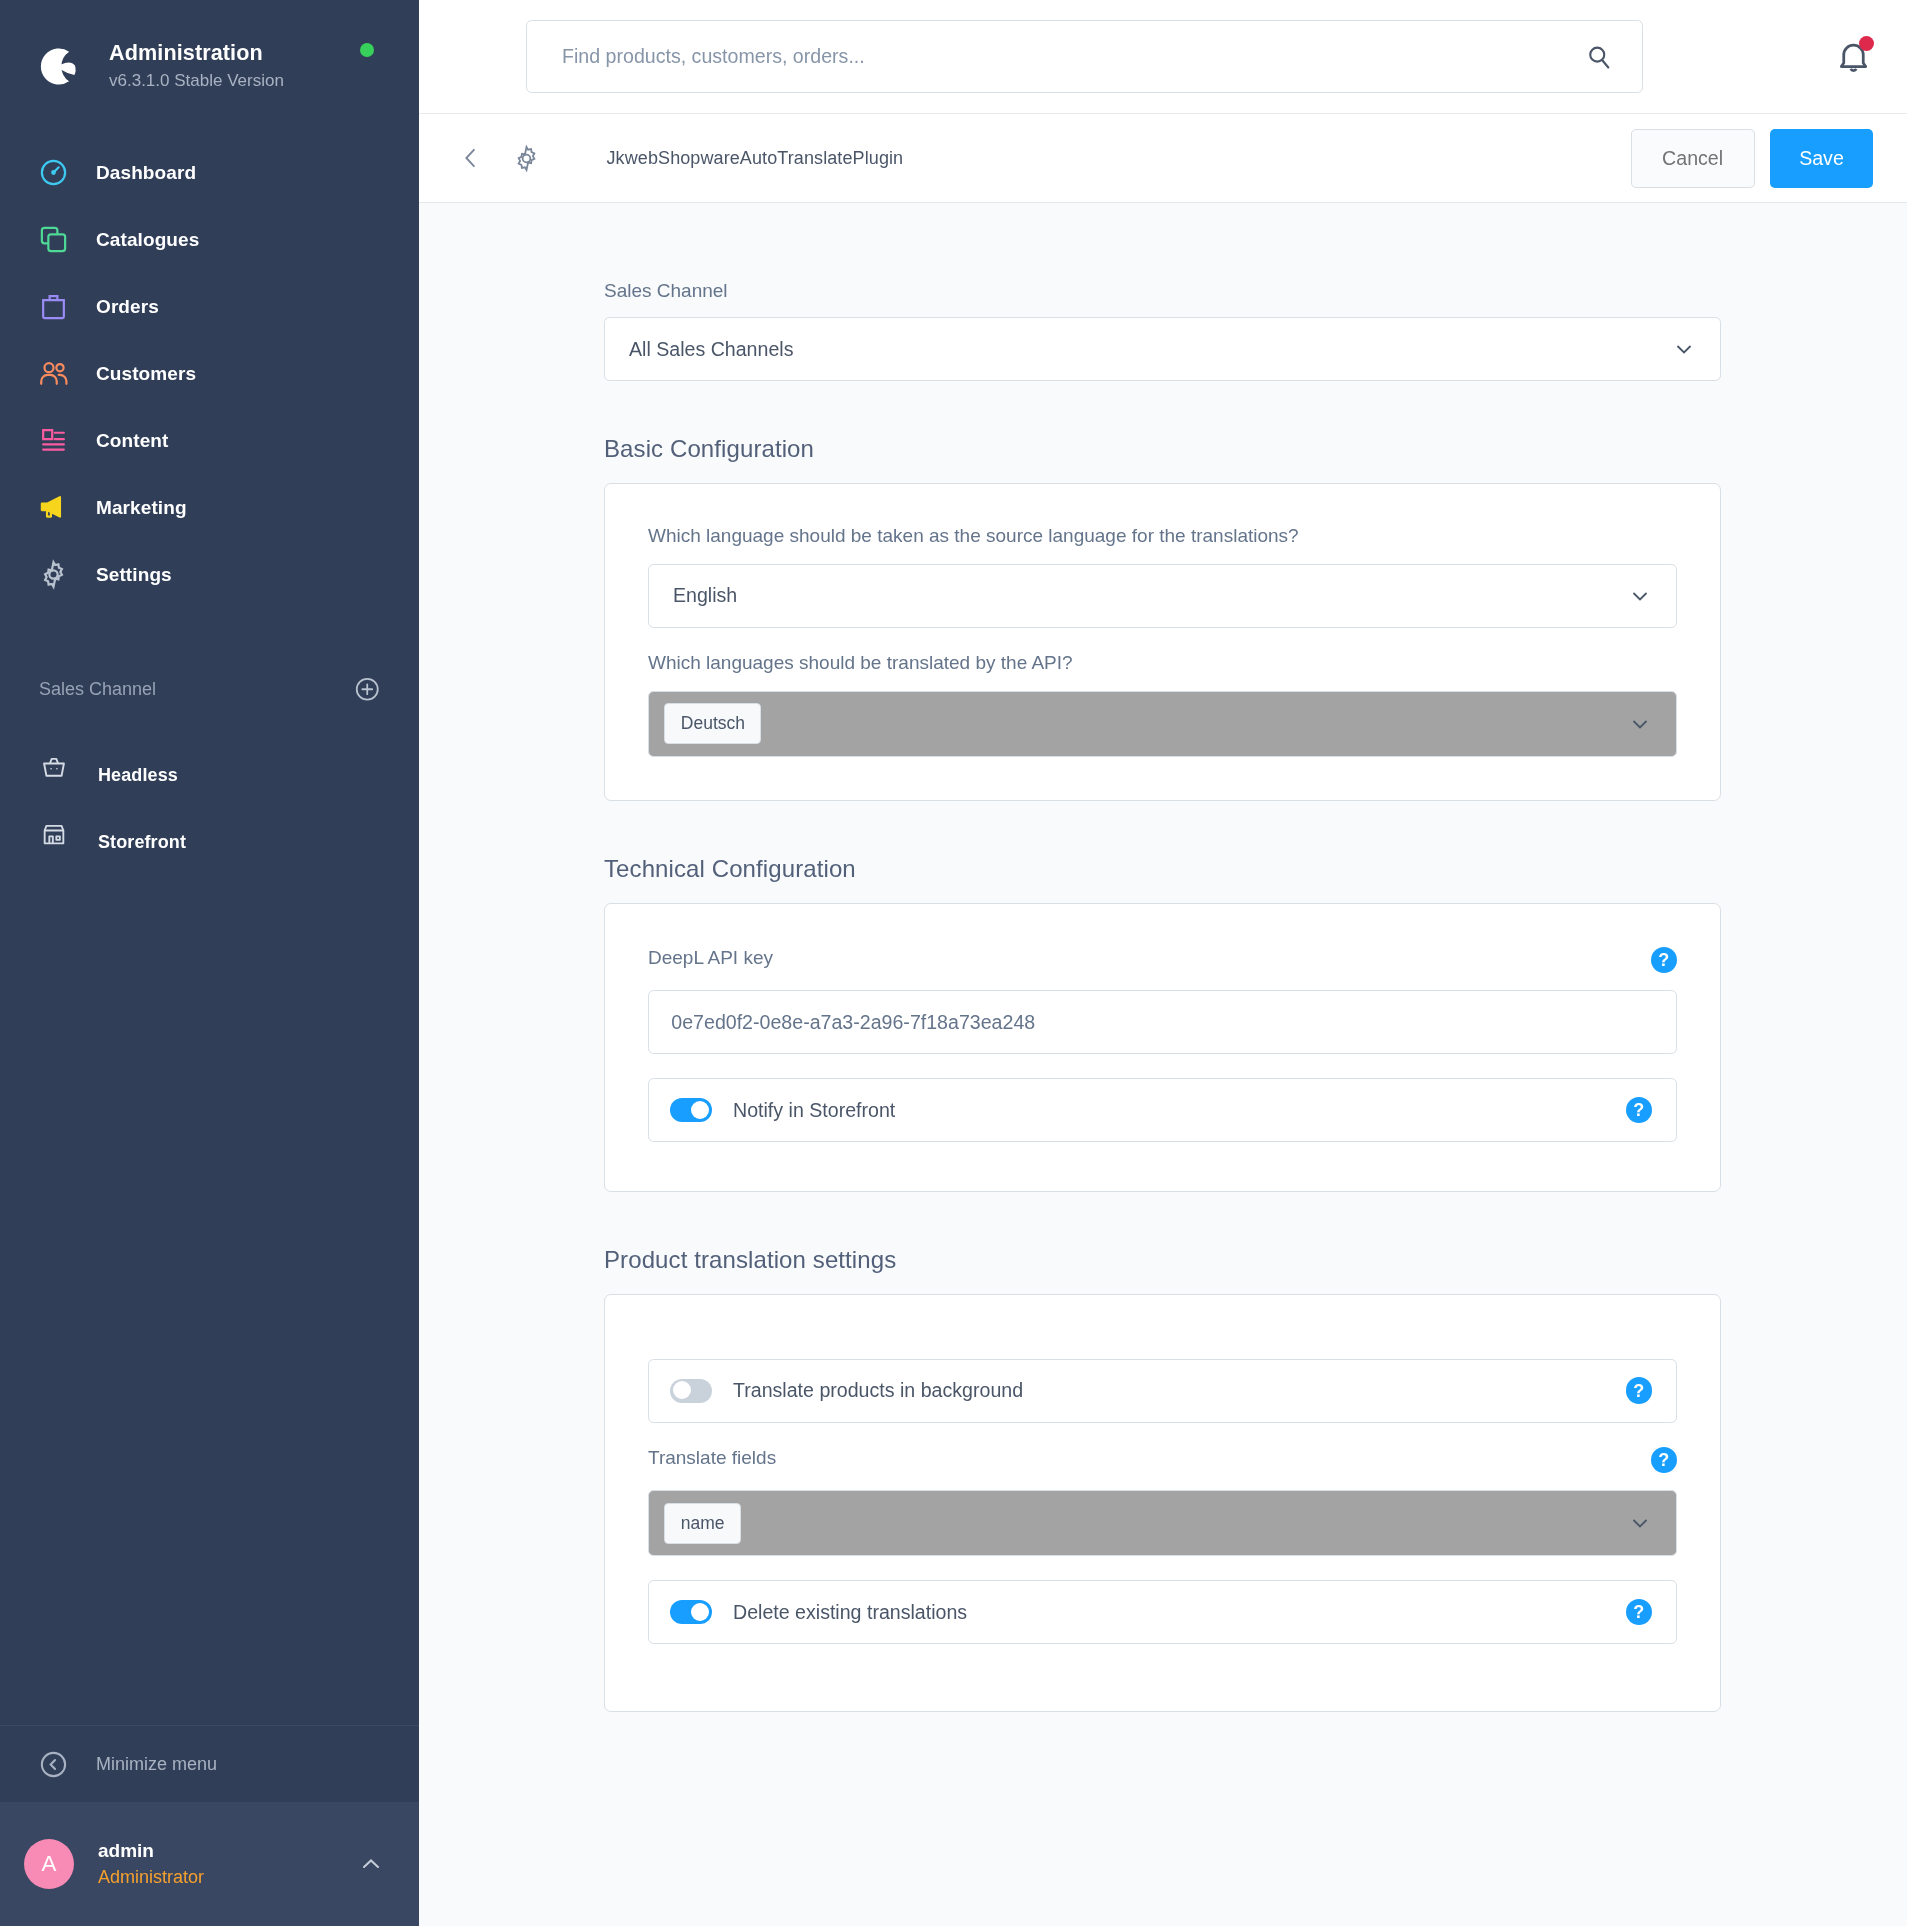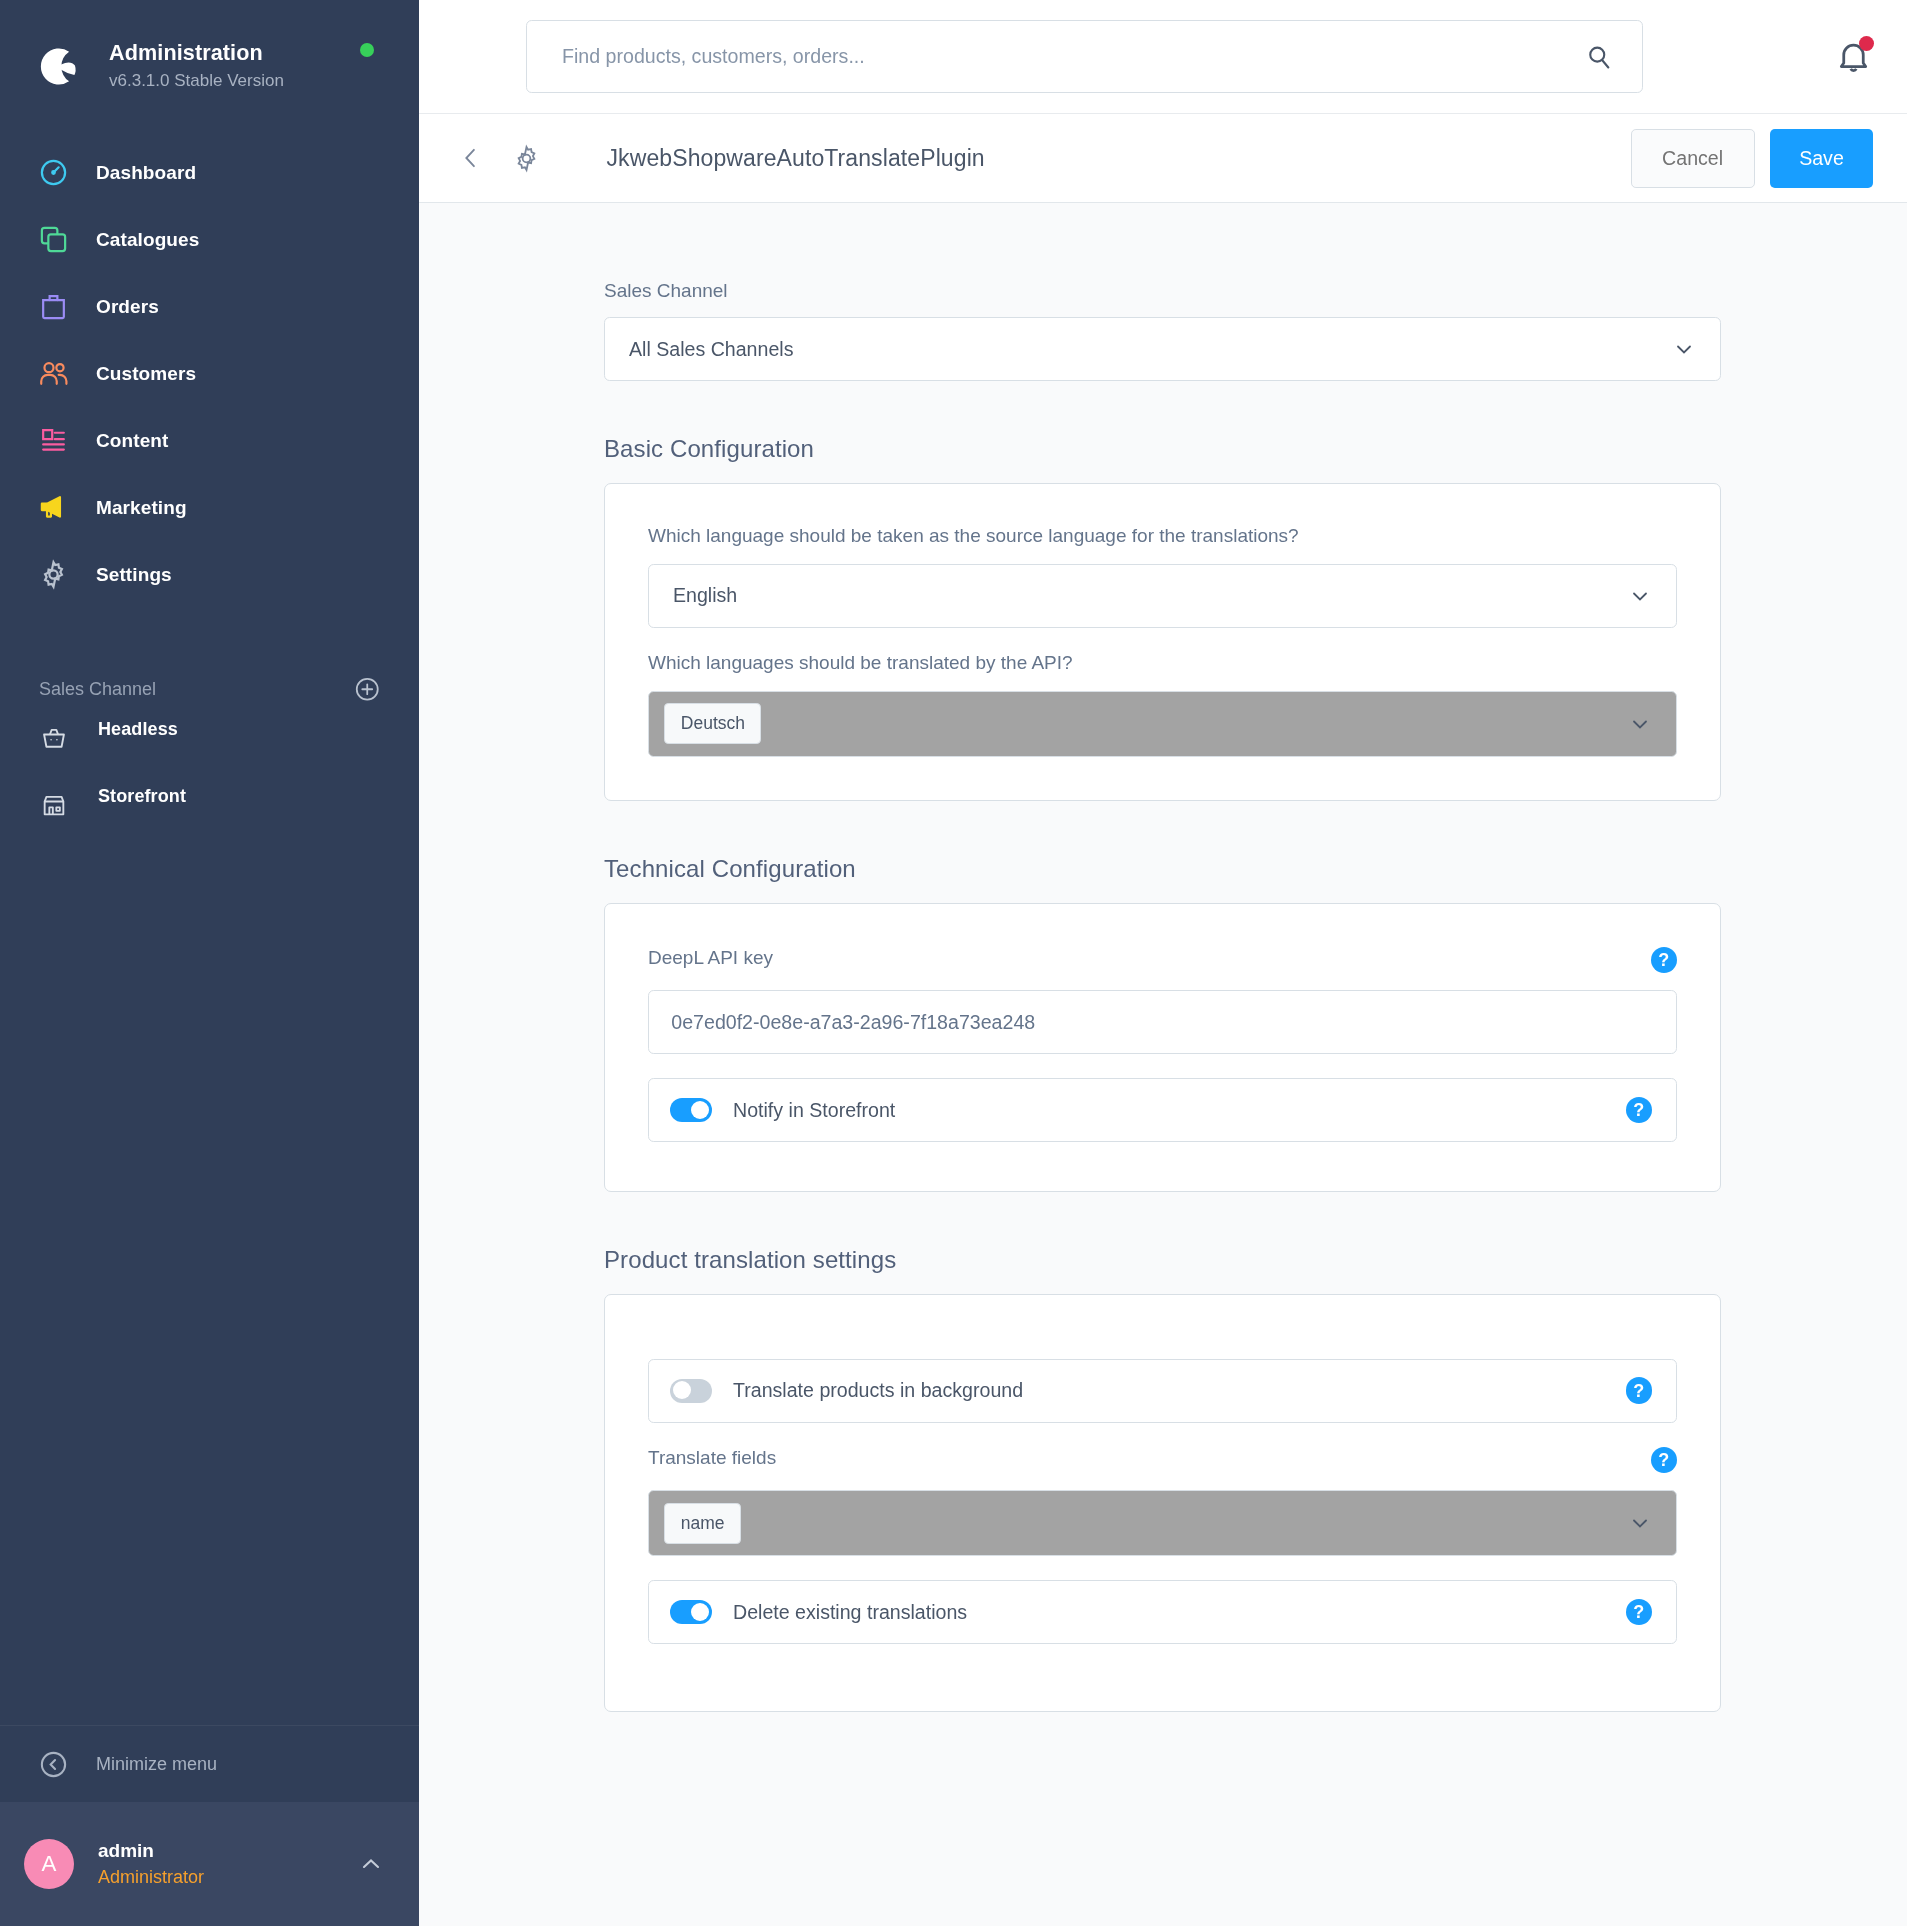--- a/index.html
+++ b/index.html
@@ -40,21 +40,21 @@
   .sb-ico svg { width: 31px; height: 31px; }
   .sb-label { color: #fff; font-size: 19px; font-weight: bold; margin-left: 24px; letter-spacing: 0.1px; }
 
   .sb-section {
     display: flex; align-items: center; justify-content: space-between;
     padding: 0 39px 0 39px; height: 59px; margin-top: 52px;
   }
   .sb-section-title { color: #97a2b4; font-size: 18px; }
   .sb-plus { width: 26.5px; height: 26.5px; cursor: pointer; }
 
-  .sb-chan { display: flex; align-items: flex-start; height: 67px; padding-left: 35px; cursor: pointer; }
+  .sb-chan { display: flex; align-items: flex-end; height: 67px; padding-left: 35px; cursor: pointer; }
   .sb-chan .sb-ico svg { width: 28px; height: 28px; }
   .sb-chan .sb-label { font-size: 18px; margin-left: 25px; }
 
   .sb-spacer { flex: 1; }
   .sb-minimize {
     display: flex; align-items: center; height: 77px;
     padding-left: 34px; border-top: 0.7px solid rgba(255,255,255,.06);
     cursor: pointer;
   }
   .sb-min-label { color: #a8b2c2; font-size: 18px; margin-left: 24px; }
@@ -104,21 +104,21 @@
   }
 
   .pagehead {
     height: 89px; background: #fff; flex: none;
     display: flex; align-items: center; padding: 0 35px 0 38px;
     border-bottom: 1.4px solid #e2e7eb;
   }
   .ph-back { width: 28px; height: 28px; cursor: pointer; }
   .ph-gear { width: 29px; height: 29px; margin-left: 26.5px; cursor: pointer; }
   .ph-title {
-    margin-left: 66px; font-size: 23px; color: #4a5668;
+    margin-left: 66px; font-size: 18px; color: #4a5668;
     letter-spacing: 0.1px;
   }
   .ph-actions { margin-left: auto; display: flex; align-items: center; gap: 15.4px; }
   .btn {
     height: 59px; border-radius: 4.9px; font-size: 19.6px;
     font-family: "Liberation Sans", sans-serif;
     display: flex; align-items: center; justify-content: center;
     cursor: pointer; border: 0.7px solid transparent;
   }
   .btn-cancel { background: #fafbfc; border-color: #d8dfe5; color: #737373; width: 124px; }

